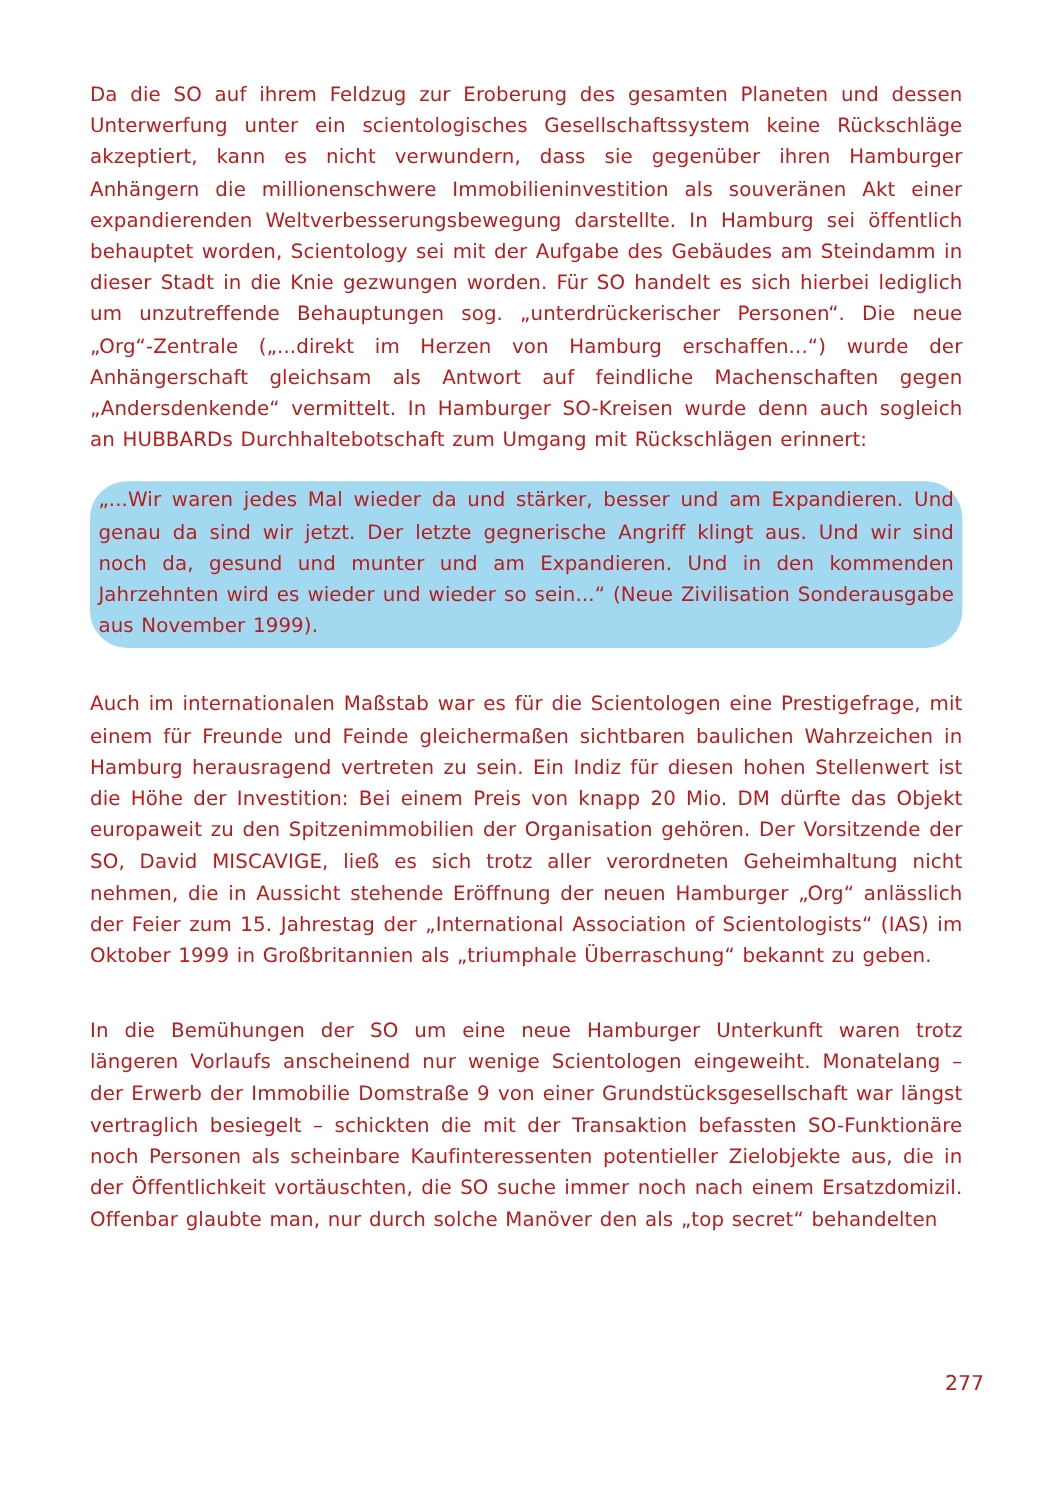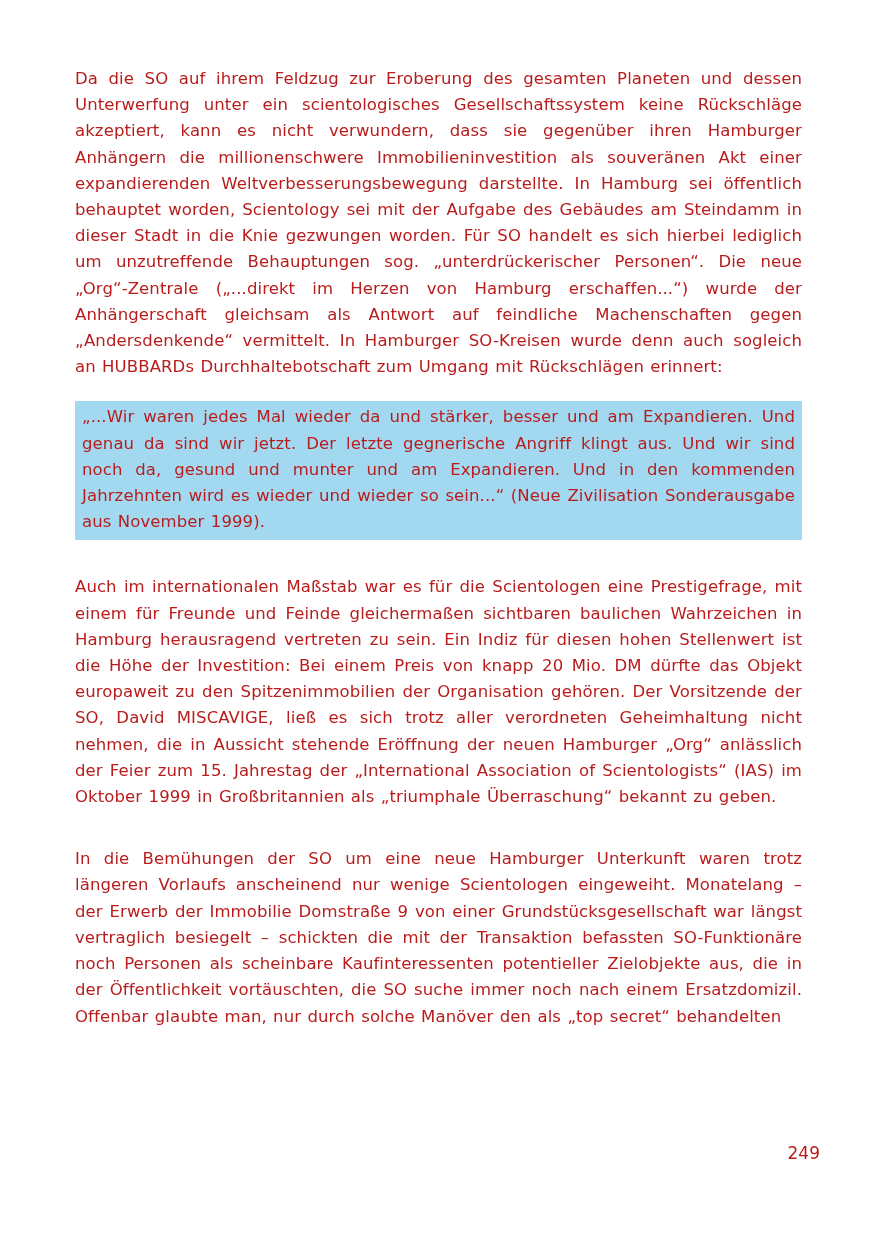--- a/index.html
+++ b/index.html
@@ -45,23 +45,23 @@
     line-height: 26px;
   }
 </style>
 </head>
 <body>
 
 <div class="page" style="color: #b91c1c; padding-left: 20px;">
   <div class="content">
     <p class="para p1">Da die SO auf ihrem Feldzug zur Eroberung des gesamten Planeten und dessen Unterwerfung unter ein scientologisches Gesellschaftssystem keine Rückschläge akzeptiert, kann es nicht verwundern, dass sie gegenüber ihren Hamburger Anhängern die millionenschwere Immobilieninvestition als souveränen Akt einer expandierenden Weltverbesserungsbewegung darstellte. In Hamburg sei öffentlich behauptet worden, Scientology sei mit der Aufgabe des Gebäudes am Steindamm in dieser Stadt in die Knie gezwungen worden. Für SO handelt es sich hierbei lediglich um unzutreffende Behauptungen sog. „unterdrückerischer Personen“. Die neue „Org“-Zentrale („...direkt im Herzen von Hamburg erschaffen...“) wurde der Anhängerschaft gleichsam als Antwort auf feindliche Machenschaften gegen „Andersdenkende“ vermittelt. In Hamburger SO-Kreisen wurde denn auch sogleich an HUBBARDs Durchhaltebotschaft zum Umgang mit Rückschlägen erinnert:</p>
 
-    <div class="quote" style="background-color: rgb(162, 217, 241);">
+    <div class="quote" style="background-color: rgb(162, 217, 241); border-radius: 31px;">
       <span>„...Wir waren jedes Mal wieder da und stärker, besser und am Expandieren. Und genau da sind wir jetzt. Der letzte gegnerische Angriff klingt aus. Und wir sind noch da, gesund und munter und am Expandieren. Und in den kommenden Jahrzehnten wird es wieder und wieder so sein...“ (Neue Zivilisation Sonderausgabe aus November 1999).</span>
     </div>
 
     <p class="para p2">Auch im internationalen Maßstab war es für die Scientologen eine Prestigefrage, mit einem für Freunde und Feinde gleichermaßen sichtbaren baulichen Wahrzeichen in Hamburg herausragend vertreten zu sein. Ein Indiz für diesen hohen Stellenwert ist die Höhe der Investition: Bei einem Preis von knapp 20 Mio. DM dürfte das Objekt europaweit zu den Spitzenimmobilien der Organisation gehören. Der Vorsitzende der SO, David MISCAVIGE, ließ es sich trotz aller verordneten Geheimhaltung nicht nehmen, die in Aussicht stehende Eröffnung der neuen Hamburger „Org“ anlässlich der Feier zum 15. Jahrestag der „International Association of Scientologists“ (IAS) im Oktober 1999 in Großbritannien als „triumphale Überraschung“ bekannt zu geben.</p>
 
     <p class="para p3">In die Bemühungen der SO um eine neue Hamburger Unterkunft waren trotz längeren Vorlaufs anscheinend nur wenige Scientologen eingeweiht. Monatelang – der Erwerb der Immobilie Domstraße 9 von einer Grundstücksgesellschaft war längst vertraglich besiegelt – schickten die mit der Transaktion befassten SO-Funktionäre noch Personen als scheinbare Kaufinteressenten potentieller Zielobjekte aus, die in der Öffentlichkeit vortäuschten, die SO suche immer noch nach einem Ersatzdomizil. Offenbar glaubte man, nur durch solche Manöver den als „top secret“ behandelten</p>
   </div>
 
-  <div class="page-number">249</div>
+  <div class="page-number">277</div>
 </div>
 
 </body></html>

